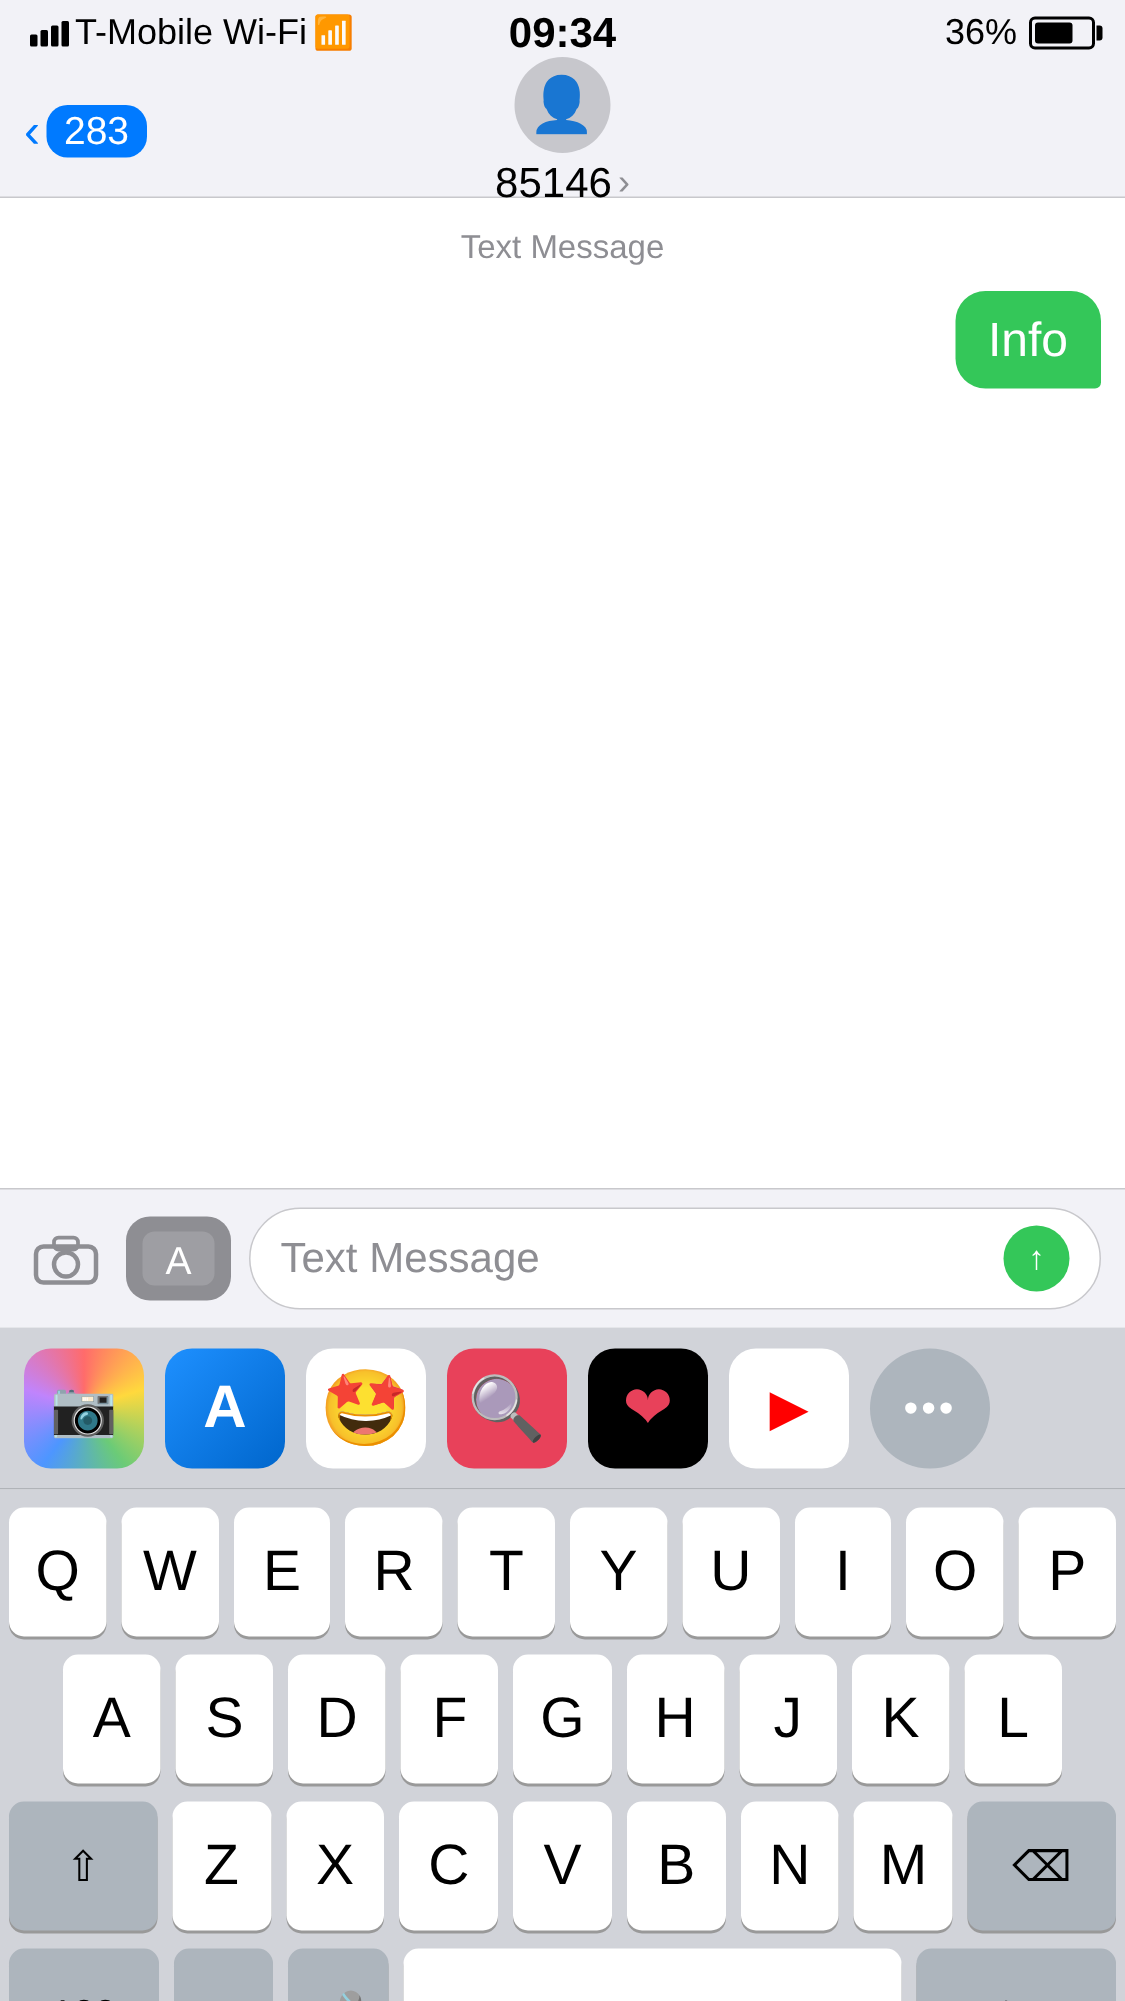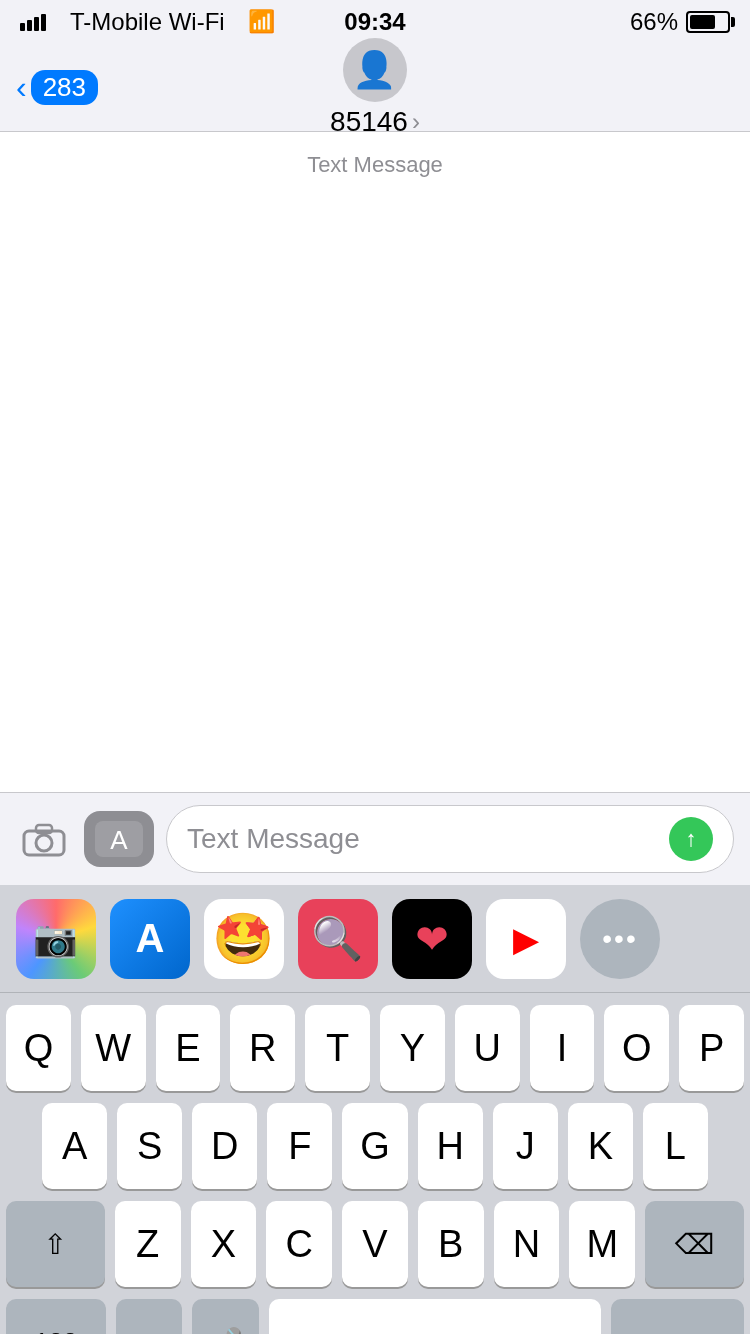--- a/index.html
+++ b/index.html
@@ -20,21 +20,21 @@
       background: #f2f2f7;
       display: flex;
       align-items: center;
       justify-content: space-between;
       padding: 0 20px;
       position: relative;
     }
     .status-left {
       display: flex;
       align-items: center;
-      gap: 24px;
+      gap: 4px;
       font-size: 26px;
       font-weight: 600;
     }
     .status-center {
       position: absolute;
       left: 50%;
       transform: translateX(-50%);
       font-size: 28px;
       font-weight: 600;
     }
@@ -346,23 +346,23 @@
   <div class="status-left">
     <div class="signal-bars">
       <div class="signal-bar" style="height:8px"></div>
       <div class="signal-bar" style="height:11px"></div>
       <div class="signal-bar" style="height:14px"></div>
       <div class="signal-bar" style="height:17px"></div>
     </div>
     <span style="font-size:24px;font-weight:500;">T-Mobile Wi-Fi</span>
     <span style="font-size:22px;">📶</span>
   </div>
-  <div class="status-center" style="font-size:24px;font-weight:600;">09:34</div>
+  <div class="status-center" style="font-size:28px;font-weight:600;">09:34</div>
   <div class="status-right">
-    <span style="font-size:24px;font-weight:500;">66%</span>
+    <span style="font-size:24px;font-weight:500;">36%</span>
     <div class="battery-container">
       <div class="battery-icon">
         <div class="battery-fill"></div>
       </div>
     </div>
   </div>
 </div>
 
 <div class="nav-bar">
   <div class="back-button">
@@ -377,20 +377,25 @@
       <span class="contact-name">85146</span>
       <span class="contact-chevron">›</span>
     </div>
   </div>
 </div>
 
 <div class="section-messages">
   <div class="message-area">
     <div class="message-timestamp">
       <div>Text Message</div>
+    </div>
+    <div class="messages-container">
+      <div class="message-row-right">
+        <div class="bubble-green">Info</div>
+      </div>
     </div>
   </div>
 </div>
 
 <div class="input-area">
   <div class="camera-btn">
     <svg class="camera-icon-svg" viewBox="0 0 44 36" fill="none" xmlns="http://www.w3.org/2000/svg">
       <rect x="2" y="10" width="40" height="24" rx="5" stroke="#8e8e93" stroke-width="3" fill="none"></rect>
       <circle cx="22" cy="22" r="8" stroke="#8e8e93" stroke-width="3" fill="none"></circle>
       <rect x="14" y="4" width="16" height="8" rx="3" stroke="#8e8e93" stroke-width="2.5" fill="none"></rect>

